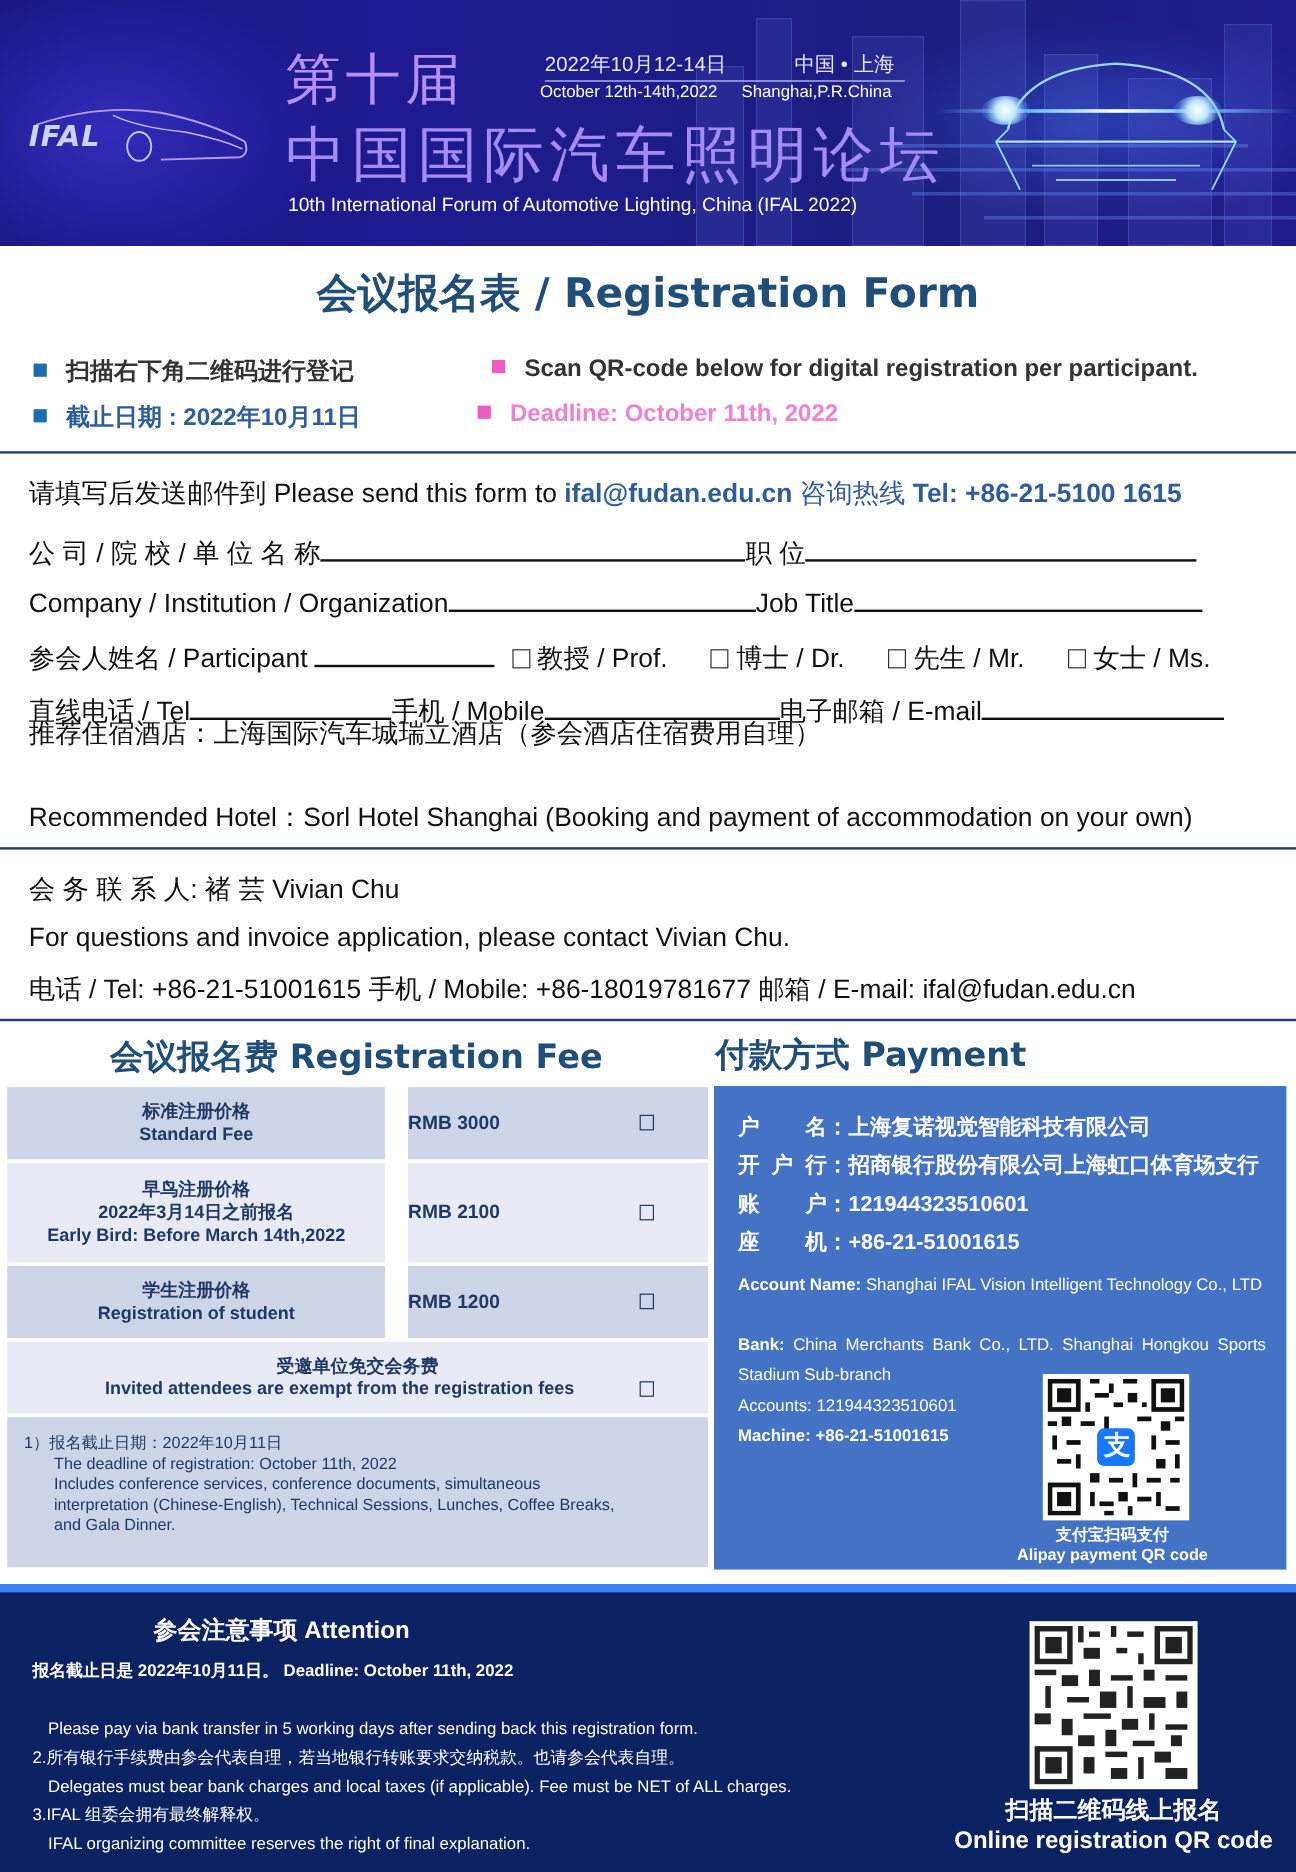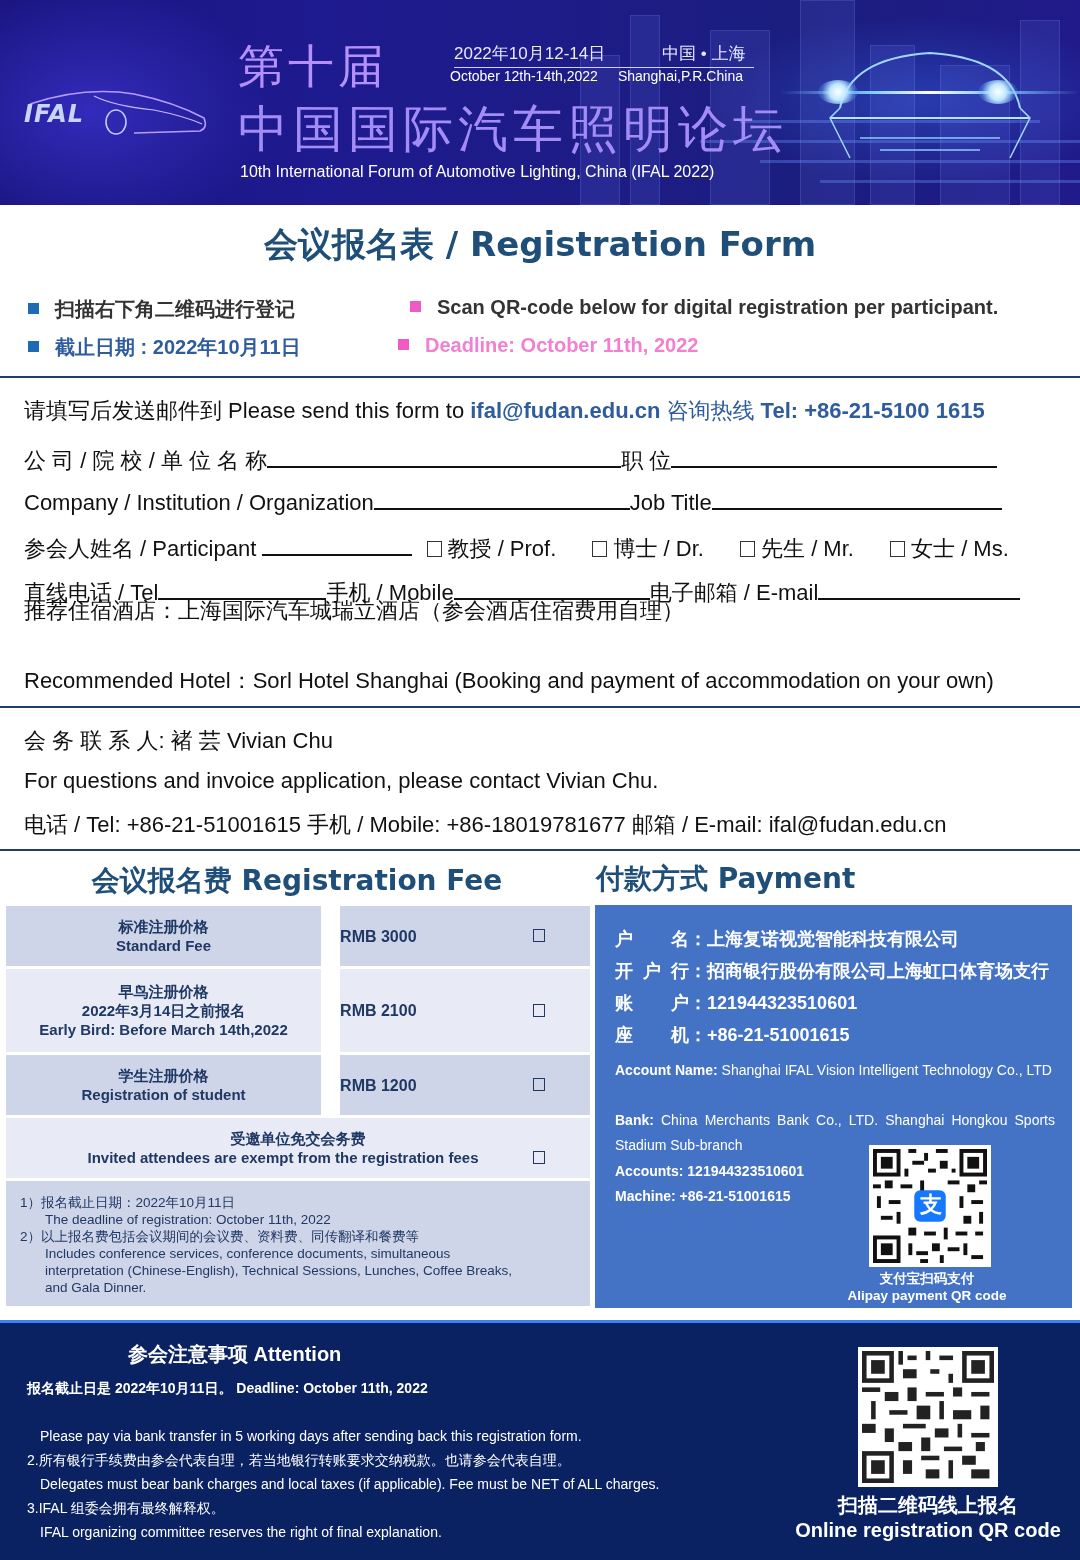--- a/index.html
+++ b/index.html
@@ -76,21 +76,21 @@
   
   .pay-box { position: absolute; left: 595px; top: 905px; width: 477px; height: 403px; background: #4472c4; color: #ffffff; font-family: "Liberation Sans", sans-serif; }
   .pay-cn { position: absolute; left: 20px; font-size: 18px; font-weight: bold; white-space: nowrap; }
   .pay-cn .lbl { display: inline-block; width: 74px; text-align: justify; text-align-last: justify; margin-right: 0; }
   .pay-en { position: absolute; left: 20px; width: 440px; font-size: 14px; line-height: 25px; }
   .pay-en b { font-weight: bold; }
   .qr-alipay { position: absolute; left: 274px; top: 93px; width: 122px; height: 122px; background: #ffffff; padding: 4px; }
   .qr-caption { position: absolute; left: 232px; width: 200px; text-align: center; font-size: 13.5px; font-weight: bold; line-height: 17px; }
 
   
-  .attention { position: absolute; left: 0; top: 1320px; width: 1080px; height: 240px; background: #0b2262; border-top: 3px solid #3b82f6; color: #ffffff; font-family: "Liberation Sans", sans-serif; }
+  .attention { position: absolute; left: 0; top: 1320px; width: 1080px; height: 240px; background: #0b2262; border-top: 7px solid #3b82f6; color: #ffffff; font-family: "Liberation Sans", sans-serif; }
   .att-title { position: absolute; left: 128px; top: 18px; font-size: 20px; font-weight: bold; white-space: nowrap; }
   .att-line { position: absolute; left: 27px; font-size: 14px; white-space: nowrap; }
   .att-line.bold { font-weight: bold; }
   .att-line.ind { left: 40px; }
   .qr-online { position: absolute; left: 858px; top: 24px; width: 140px; height: 140px; background: #ffffff; padding: 4px; }
   .qr-online-caption { position: absolute; left: 770px; width: 316px; text-align: center; font-weight: bold; font-size: 20px; line-height: 25px; top: 170px; white-space: nowrap; }
 
   svg { display: block; }
 </style>
 </head>
@@ -236,41 +236,40 @@
       <span>受邀单位免交会务费</span>
       <span style="margin-right:30px;">Invited attendees are exempt from the registration fees</span>
       <span class="cbx"></span>
     </div>
   </div>
 </div>
 
 <div class="notes">
   <div>1）报名截止日期：2022年10月11日</div>
   <div class="ind">The deadline of registration: October 11th, 2022</div>
-  <div>2）以上报名费包括会议期间的会议费、资料费、同传翻译和餐费等</div>
   <div class="ind">Includes conference services, conference documents, simultaneous</div>
   <div class="ind">interpretation (Chinese-English),  Technical Sessions, Lunches, Coffee Breaks,</div>
   <div class="ind">and Gala Dinner.</div>
 </div>
 
 <div class="pay-title">付款方式 Payment</div>
 
 <div class="pay-box">
   <div class="pay-cn" style="top:22px;"><span class="lbl">户名</span>：<span>上海复诺视觉智能科技有限公司</span></div>
   <div class="pay-cn" style="top:54px;"><span class="lbl">开户行</span>：<span>招商银行股份有限公司上海虹口体育场支行</span></div>
   <div class="pay-cn" style="top:86px;"><span class="lbl">账户</span>：<span>121944323510601</span></div>
   <div class="pay-cn" style="top:118px;"><span class="lbl">座机</span>：<span>+86-21-51001615</span></div>
 
   <div class="pay-en" style="top:153px;">
     <b>Account Name:</b><span> Shanghai IFAL Vision Intelligent Technology Co., LTD</span>
   </div>
   <div class="pay-en" style="top:203px;width:440px;text-align:justify;">
     <b>Bank:</b><span> China Merchants Bank Co., LTD. Shanghai Hongkou Sports Stadium Sub-branch</span>
   </div>
-  <div class="pay-en" style="top:254px;font-weight:bold;">Accounts: 121944323510601</div>
+  <div class="pay-en" style="top:254px;font-weight:normal;">Accounts: 121944323510601</div>
   <div class="pay-en" style="top:279px;font-weight:bold;">Machine: +86-21-51001615</div>
 
   <div class="qr-alipay" style="top:240px;">
     <svg width="114" height="114" viewBox="0 0 29 29">
       <rect width="29" height="29" fill="#fff"></rect>
       <g fill="#111">
         <rect x="0" y="0" width="7" height="7"></rect>
           <rect x="1" y="1" width="5" height="5" fill="#fff"></rect>
           <rect x="2" y="2" width="3" height="3"></rect>
         <rect x="22" y="0" width="7" height="7"></rect>

